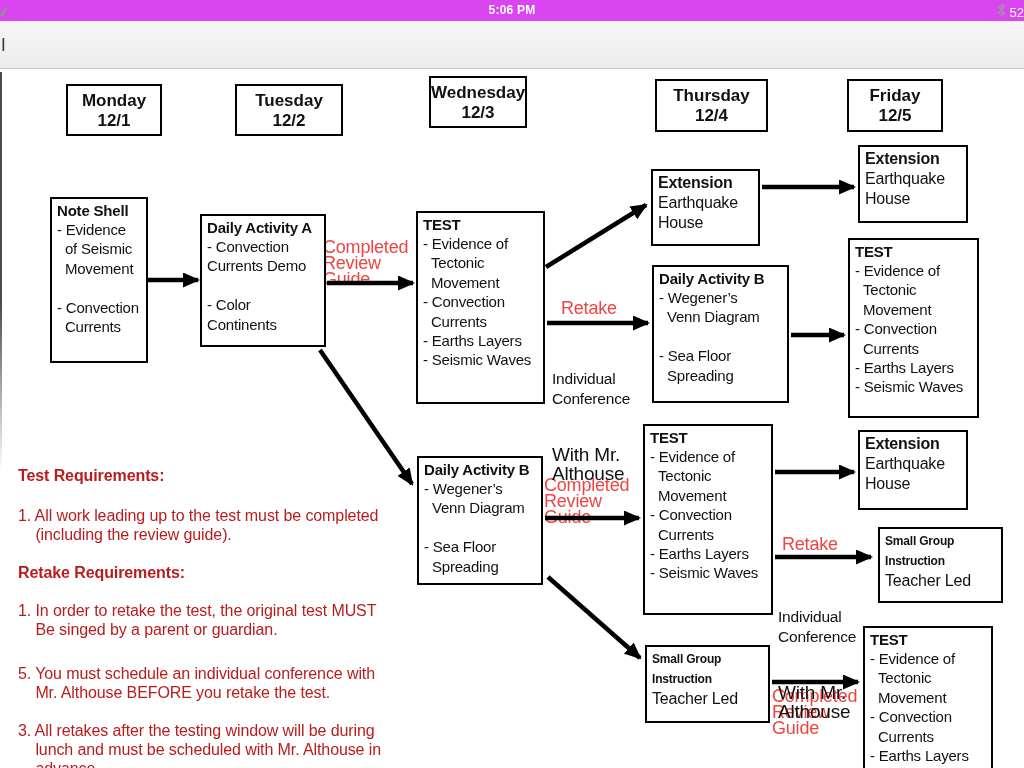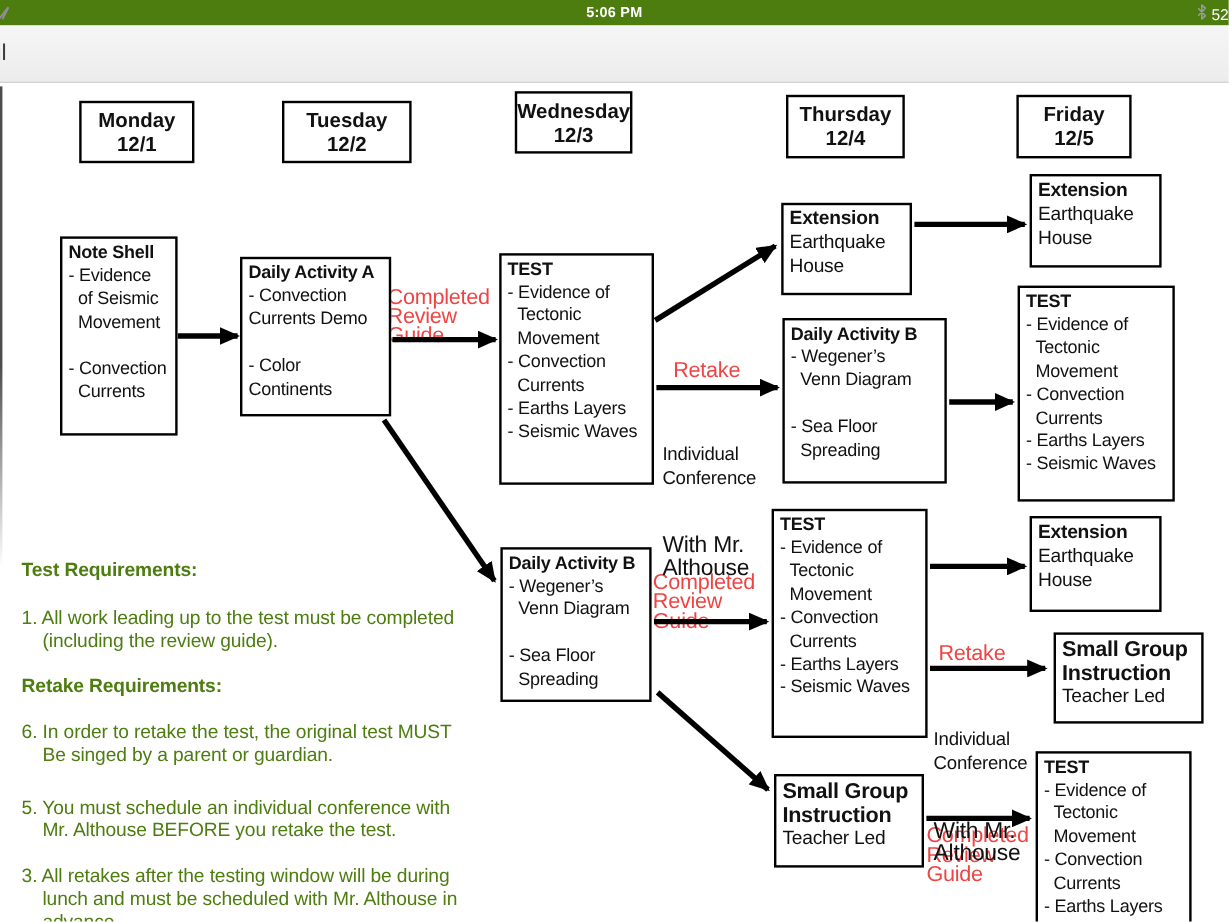--- a/index.html
+++ b/index.html
@@ -5,21 +5,21 @@
   html,body{margin:0;padding:0;}
   body{
     width:1024px;height:768px;overflow:hidden;position:relative;
     background:#fff;
     font-family:"Liberation Sans","DejaVu Sans",sans-serif;
     -webkit-font-smoothing:antialiased;
   }
   
   .status-bar{
     position:absolute;left:0;top:0;width:1024px;height:21px;
-    background:#4d7c0f;color:#fff;z-index:50;
+    background:#d946ef;color:#fff;z-index:50;
   }
   .status-time{
     position:absolute;left:0;right:0;top:3px;text-align:center;
     font-size:12px;font-weight:bold;letter-spacing:.2px;
   }
   .status-left-icon{position:absolute;left:-3px;top:4px;color:#8e8e93;}
   .status-right{position:absolute;right:0px;top:3px;display:flex;align-items:center;gap:4px;}
   .bt-icon{display:inline-block;}
   .status-batt{font-size:13px;color:#fff;}
   
@@ -41,34 +41,34 @@
     position:absolute;border:2px solid #000;background:#fff;
     text-align:center;font-weight:bold;font-size:17px;line-height:20px;
     padding-top:5px;box-sizing:border-box;color:#111;
   }
   .fbox{
     position:absolute;border:2px solid #000;background:#fff;
     box-sizing:border-box;padding:2px 3px 2px 5px;color:#111;z-index:5;
   }
   .fbox-title{font-weight:bold;font-size:15px;line-height:19px;white-space:pre-wrap;letter-spacing:-.2px;}
   .fbox-body{font-size:15px;line-height:19.4px;white-space:pre-wrap;letter-spacing:-.2px;}
-  .sg .fbox-title{font-size:18px;line-height:20px;}
+  .sg .fbox-title{font-size:12px;line-height:20px;}
   .sg .fbox-body{font-size:16px;line-height:20px;}
   .ext .fbox-title{font-size:16px;line-height:20px;}
   .ext .fbox-body{font-size:16px;line-height:20px;}
   
   .edge-label{
     position:absolute;text-align:left;font-size:18px;line-height:16px;
     white-space:pre-wrap;color:#ef4444;letter-spacing:-.2px;
   }
   .conf-note{position:absolute;color:#111;white-space:pre-wrap;}
   .conf-bold{font-weight:normal;font-size:15.5px;line-height:20px;white-space:pre-wrap;letter-spacing:-.2px;}
   .conf-normal{font-size:19px;line-height:19px;white-space:pre-wrap;letter-spacing:-.2px;}
   
-  .req{position:absolute;left:18px;color:#4d7c0f;white-space:pre-wrap;font-size:16px;line-height:19px;letter-spacing:-.1px;}
+  .req{position:absolute;left:18px;color:#b91c1c;white-space:pre-wrap;font-size:16px;line-height:19px;letter-spacing:-.1px;}
   .req-heading{font-weight:bold;font-size:16px;}
   
   .arrows{position:absolute;left:0;top:0;width:1024px;height:768px;z-index:4;pointer-events:none;}
 </style>
 </head>
 <body>
 
 <div class="status-bar">
   <span class="status-left-icon">
     <svg width="12" height="13" viewBox="0 0 12 13">
@@ -97,21 +97,21 @@
   <div>12/1</div>
 </div>
 <div class="day" style="left:235px;top:84px;width:108px;height:52px">
   <div>Tuesday</div>
   <div>12/2</div>
 </div>
 <div class="day" style="left:429px;top:76px;width:98px;height:52px">
   <div>Wednesday</div>
   <div>12/3</div>
 </div>
-<div class="day" style="left:655px;top:79px;width:99px;height:53px">
+<div class="day" style="left:655px;top:79px;width:113px;height:53px">
   <div>Thursday</div>
   <div>12/4</div>
 </div>
 <div class="day" style="left:847px;top:79px;width:96px;height:53px">
   <div>Friday</div>
   <div>12/5</div>
 </div>
 
 <div class="fbox" style="left:50px;top:197px;width:98px;height:166px">
   <div class="fbox-title">Note Shell</div>
@@ -243,21 +243,21 @@
   <div class="conf-bold">Individual
 Conference</div>
   <div class="conf-normal">With Mr.
 Althouse</div>
 </div>
 
 <div class="req req-heading" style="top:466px">Test Requirements:</div>
 <div class="req" style="top:506px">1. All work leading up to the test must be completed
     (including the review guide).</div>
 <div class="req req-heading" style="top:563px">Retake Requirements:</div>
-<div class="req" style="top:601px">6. In order to retake the test, the original test MUST
+<div class="req" style="top:601px">1. In order to retake the test, the original test MUST
     Be singed by a parent or guardian.</div>
 <div class="req" style="top:664px">5. You must schedule an individual conference with
     Mr. Althouse BEFORE you retake the test.</div>
 <div class="req" style="top:721px">3. All retakes after the testing window will be during
     lunch and must be scheduled with Mr. Althouse in
     advance</div>
 
 <svg class="arrows" viewBox="0 0 1024 768">
   <defs>
     <marker id="ah" markerUnits="userSpaceOnUse" markerWidth="17" markerHeight="15" refX="15" refY="7.5" orient="auto">

